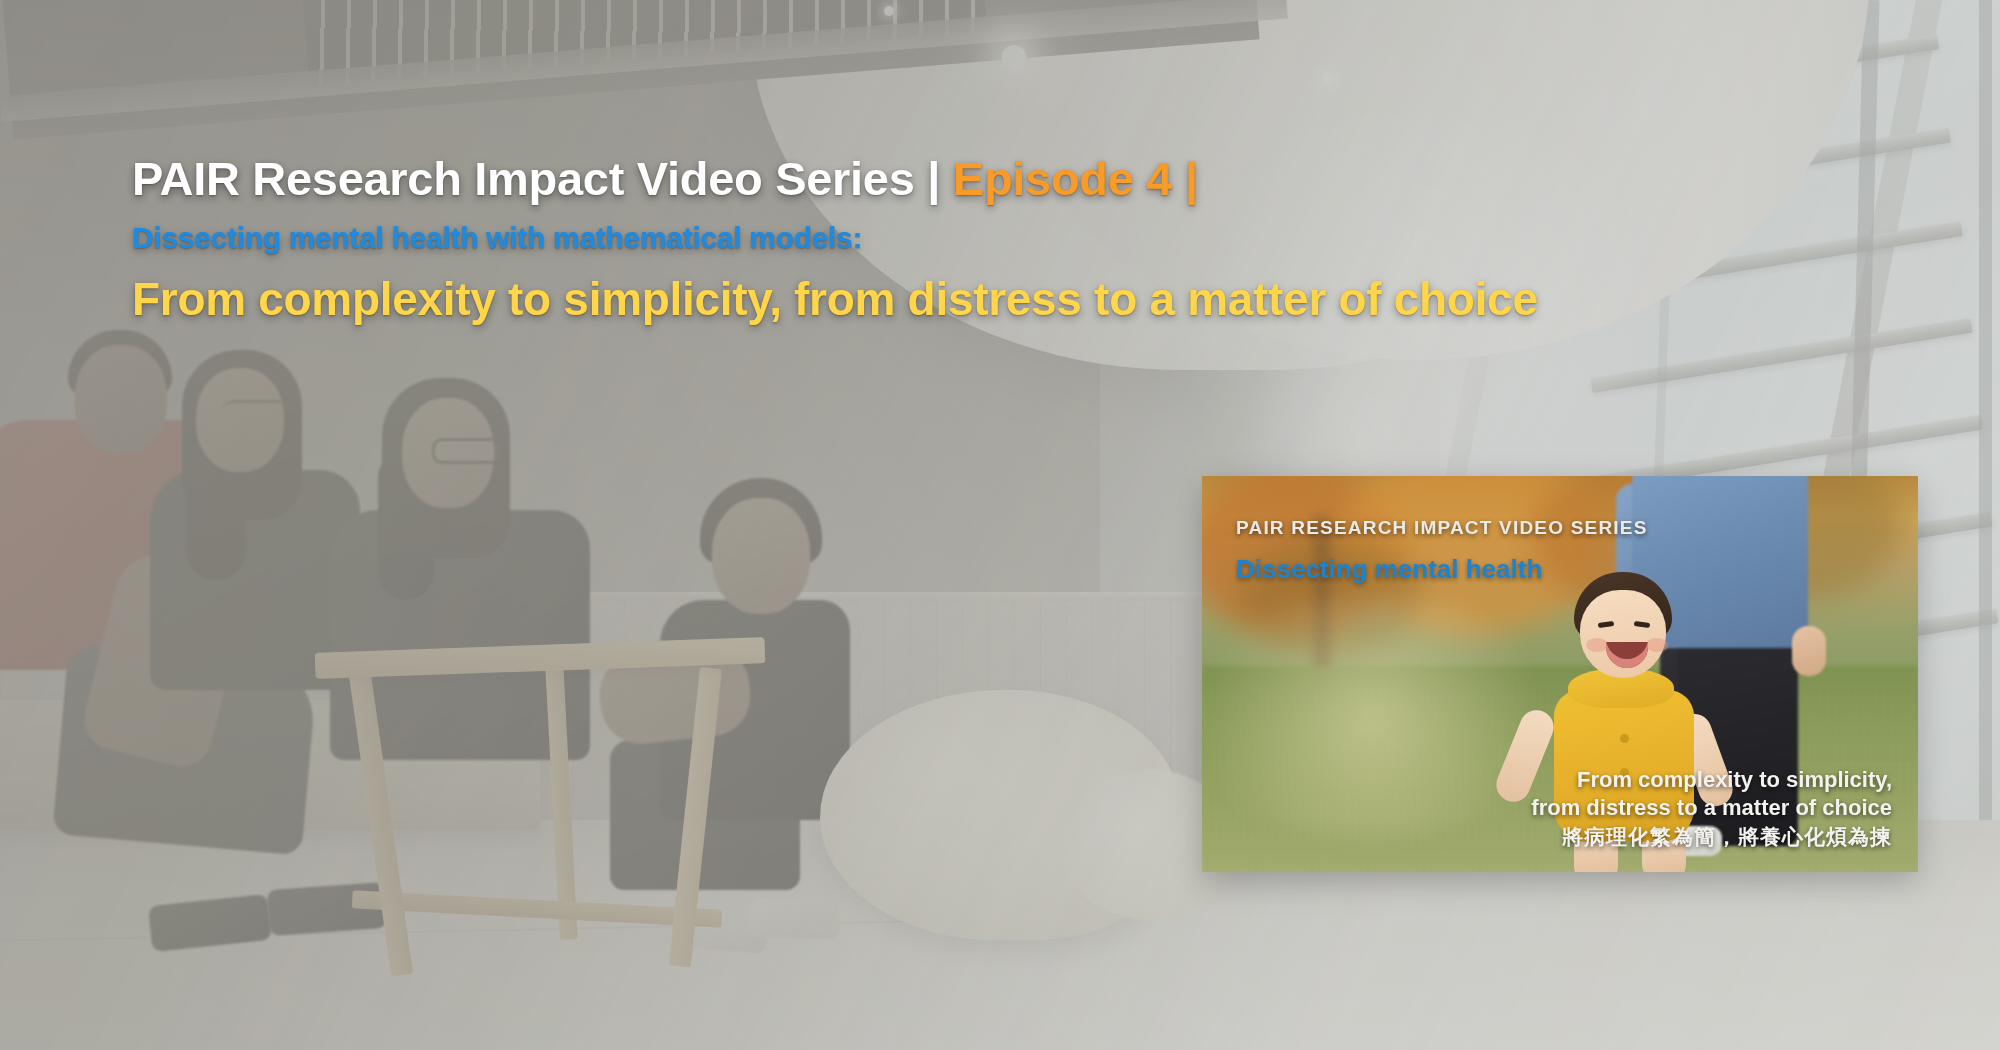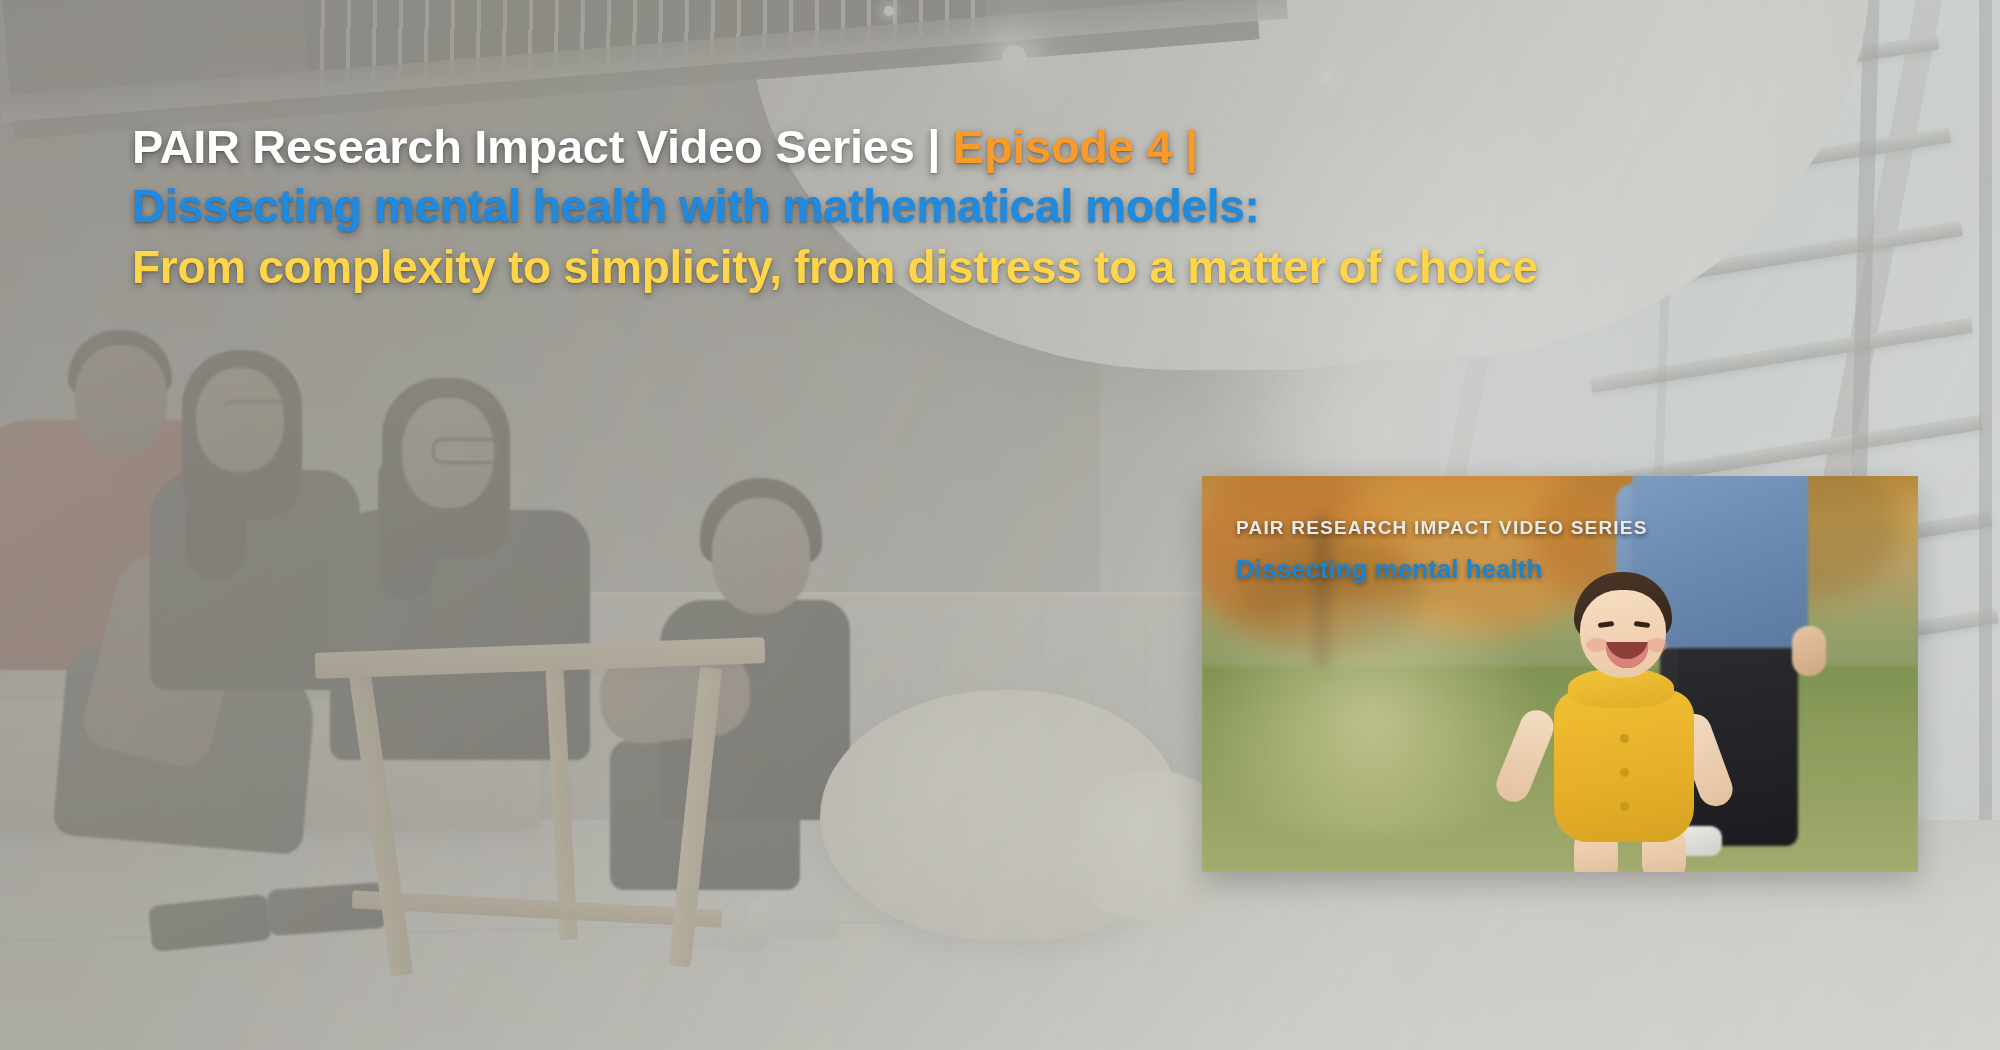--- a/index.html
+++ b/index.html
@@ -165,24 +165,24 @@
       rgba(160,158,152,.72) 26%,
       rgba(178,177,172,.60) 50%,
       rgba(205,208,208,.42) 72%,
       rgba(222,226,226,.34) 100%); }
   .veil2{ position:absolute; inset:0; background:rgba(150,148,143,.22); }
 
   
   .title-block{ position:absolute; left:132px; top:118px; width:1820px; }
   .tl-line{ font-weight:700; letter-spacing:-0.3px; white-space:nowrap;
             text-shadow:0 3px 9px rgba(0,0,0,.38), 0 1px 2px rgba(0,0,0,.3); }
-  .tl1x{ font-size:47px; line-height:58px; }
+  .tl1x{ font-size:47px; line-height:58px;margin-top:32px; }
   .tl1x .w{ color:#ffffff; }
   .tl1x .o{ color:#f89b28; }
-  .tl2x{ font-size:46px; line-height:60px; color:#1e8ae0;
+  .tl2x{ font-size:30px; line-height:60px; color:#1e8ae0;
          text-shadow:0 3px 9px rgba(0,0,0,.34), 0 1px 2px rgba(0,0,0,.28); }
   .tl3x{ font-size:46px; line-height:62px; color:#ffd64a;
          text-shadow:0 3px 9px rgba(0,0,0,.34), 0 1px 2px rgba(0,0,0,.28); }
 
   
   .thumb{ position:absolute; left:1202px; top:476px; width:716px; height:396px;
           overflow:hidden; box-shadow:0 10px 30px rgba(0,0,0,.22); }
   .th-bg{ position:absolute; inset:0; background:linear-gradient(180deg,
       #b8893f 0%, #c9a254 10%, #b9a067 22%, #98a06a 38%, #879a62 54%,
       #8fa268 70%, #9aa86e 84%, #a8b277 100%); }
@@ -399,15 +399,20 @@
       <div class="th-kid-eye l"></div>
       <div class="th-kid-eye r"></div>
       <div class="th-kid-mouth"></div>
     </div>
 
     <div class="th-text">
       <div class="th-series">PAIR RESEARCH IMPACT VIDEO SERIES</div>
       <div class="th-blue">Dissecting mental health</div>
     </div>
 
+    <div class="th-bottom">
+      <div class="th-tag">From complexity to simplicity,</div>
+      <div class="th-tag">from distress to a matter of choice</div>
+      <div class="th-tag-cn">將病理化繁為簡，將養心化煩為揀</div>
+    </div>
   </div>
 
 </div>
 
 </body></html>

